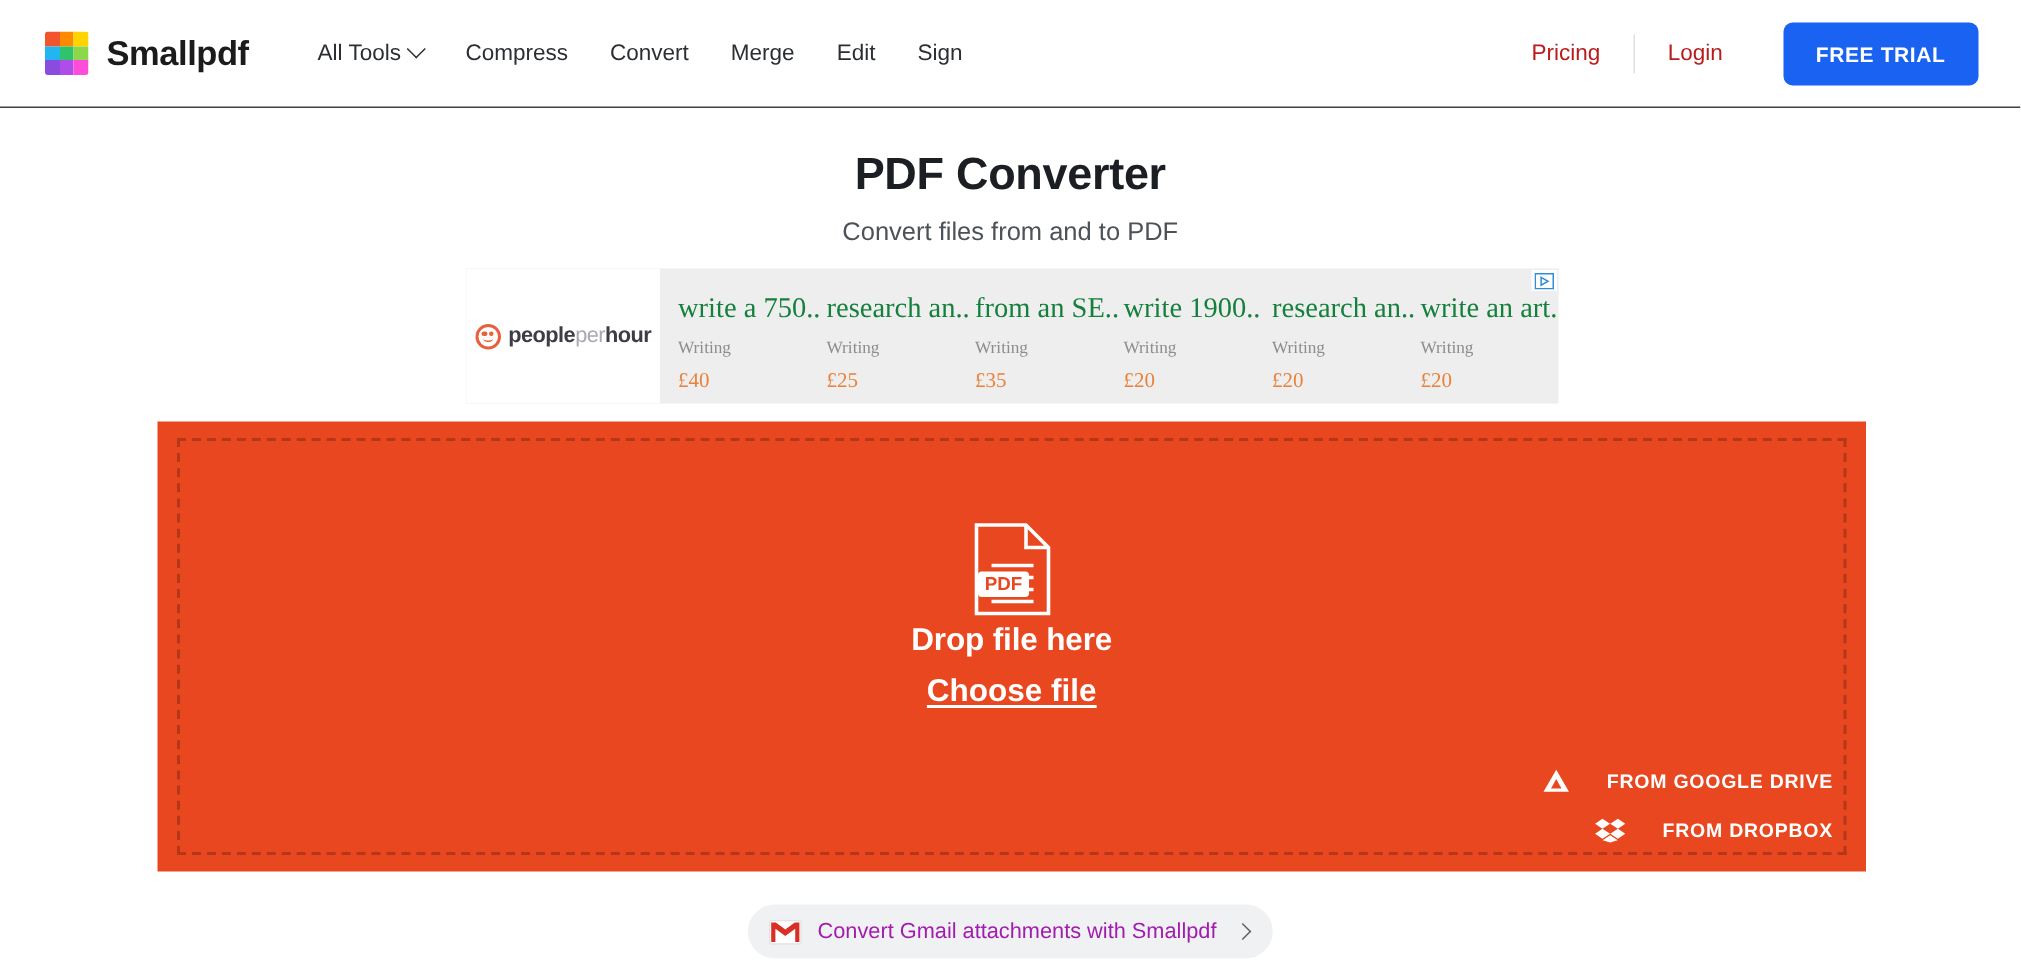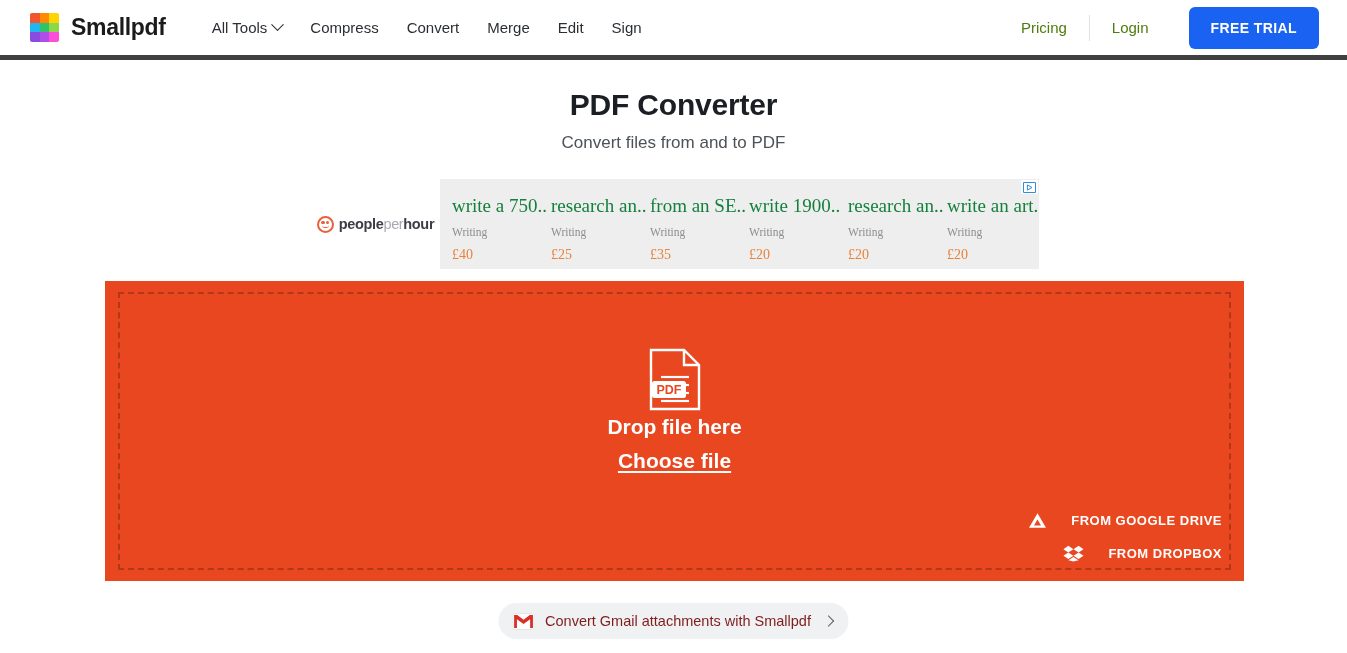--- a/index.html
+++ b/index.html
@@ -8,24 +8,24 @@
     height: 653px;
     overflow: hidden;
     background: #ffffff;
     font-family: "Liberation Sans", sans-serif;
     -webkit-font-smoothing: antialiased;
   }
 
   
   .header {
     position: relative;
-    height: 60px;
+    height: 72px;
     width: 100%;
     background: #ffffff;
-    border-bottom: 5px solid #404040;
+    border-bottom: 1px solid #404040;
     display: flex;
     align-items: center;
   }
   .brand {
     display: flex;
     align-items: center;
     margin-left: 30px;
     cursor: pointer;
   }
   .logo-grid {
@@ -70,21 +70,21 @@
   }
   .header-right {
     margin-left: auto;
     display: flex;
     align-items: center;
     margin-right: 28px;
     gap: 0;
   }
   .hr-link {
     font-size: 15px;
-    color: #4d7c0f;
+    color: #b91c1c;
     cursor: pointer;
     padding: 0 22px;
     white-space: nowrap;
   }
   .hr-divider {
     width: 1px;
     height: 26px;
     background: #dfe2e5;
   }
   .trial-btn {
@@ -287,21 +287,21 @@
     background: #f0f1f3;
     border-radius: 18px;
     display: flex;
     align-items: center;
     padding: 0 16px 0 14px;
     gap: 11px;
     cursor: pointer;
   }
   .gmail-text {
     font-size: 14.5px;
-    color: #7f1d1d;
+    color: #a21caf;
     white-space: nowrap;
   }
   .gm-chev {
     display: inline-block;
     width: 8px; height: 8px;
     border-top: 1.7px solid #5d6267;
     border-right: 1.7px solid #5d6267;
     transform: rotate(45deg);
     margin-left: 3px;
   }

